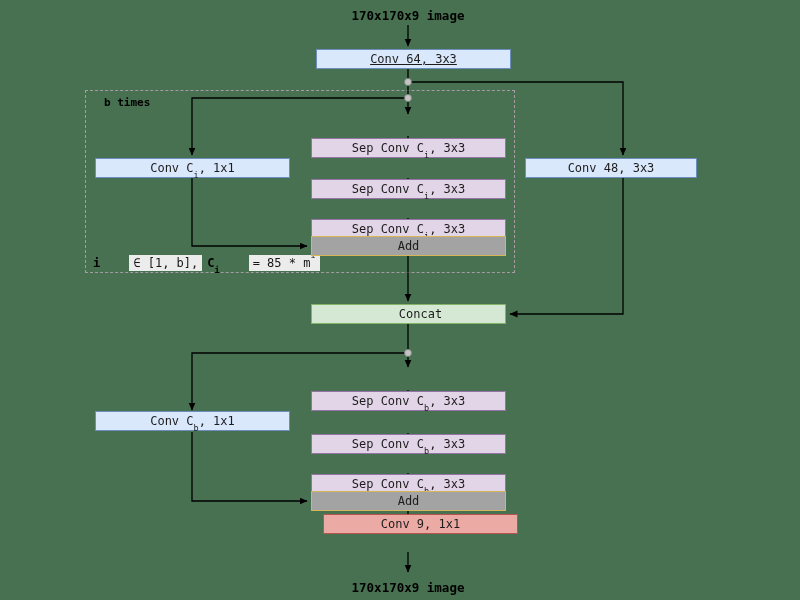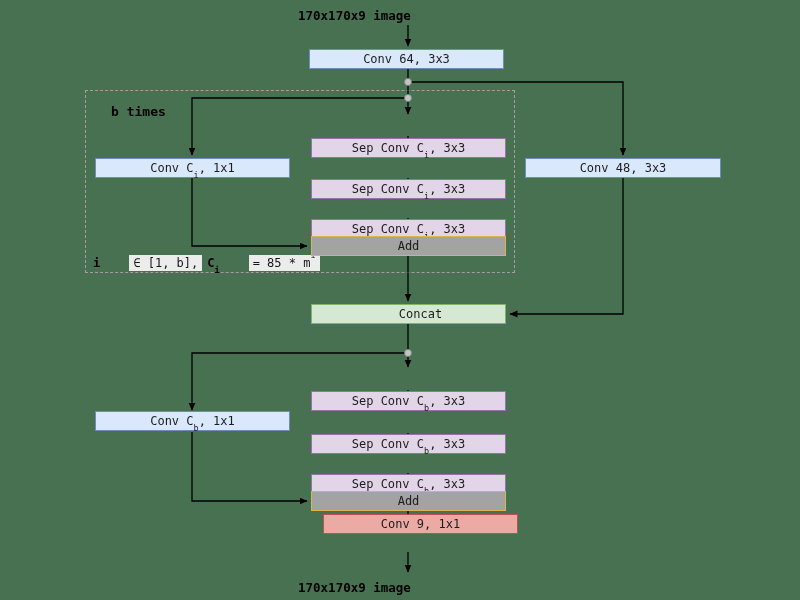--- a/index.html
+++ b/index.html
@@ -13,26 +13,26 @@
           font-size:12px; line-height:12px; color:#1c1c1c; white-space:nowrap; }
   .node.blue   { background:#dae8fc; border-color:#6c8ebf; }
   .node.purple { background:#e1d5e7; border-color:#9673a6;margin-top:21px; }
   .node.yellow { background:#a3a3a3; border-color:#d6b656; }
   .node.green  { background:#d5e8d4; border-color:#82b366; }
   .node.red    { background:#ecaaa4; border-color:#b85450; }
 
   .node sub, .formula sub { font-size:8.5px; line-height:0; position:relative; top:3px; }
   .formula sup { font-size:8.5px; line-height:0; position:relative; top:-4px; }
 
-  .iolabel { position:absolute; width:220px; font-weight:bold;
+  .iolabel { position:absolute; width:220px; text-align:center; font-weight:bold;
              font-size:12.5px; color:#000; }
   .groupbox { position:absolute; left:85px; top:90px; width:430px; height:183px;
               border:1.2px dashed #a79aa4; box-sizing:border-box; }
-  .looplabel { position:absolute; left:111px; top:96px; font-weight:bold;
-               font-size:13px; color:#000;margin-top:8px; }
+  .looplabel { position:absolute; left:104px; top:96px; font-weight:bold;
+               font-size:11px; color:#000; }
   .formula { position:absolute; left:93px; top:255px; font-size:12px; color:#000;
              display:flex; align-items:center; gap:5px; white-space:nowrap; }
   .formula b { font-weight:bold; }
   .code { background:#ececec; padding:1px 4px; color:#161616;margin-left:24px; }
 </style>
 </head>
 <body>
 
 <div class="stage">
 
@@ -75,37 +75,37 @@
   <div class="iolabel" style="left:298px; top:580px;">170x170x9 image</div>
   <div class="looplabel">b times</div>
 
   <div class="formula">
     <b>i</b>
     <span class="code">∈ [1, b],</span>
     <b><span>C</span><sub>i</sub></b>
     <span class="code"><span>= 85 * m</span><sup>i</sup></span>
   </div>
 
-  <div class="node blue" style="left:309px; top:49px;">
+  <div class="node blue" style="left:316px; top:49px;text-decoration:underline;">
     <span>Conv 64, 3x3</span>
   </div>
 
   <div class="node purple" style="left:311px; top:117px;">
     <span><span>Sep Conv C</span><sub>i</sub><span>, 3x3</span></span>
   </div>
 
   <div class="node blue" style="left:95px; top:158px;">
     <span><span>Conv C</span><sub>i</sub><span>, 1x1</span></span>
   </div>
 
   <div class="node purple" style="left:311px; top:158px;">
     <span><span>Sep Conv C</span><sub>i</sub><span>, 3x3</span></span>
   </div>
 
-  <div class="node blue" style="left:525px; top:158px; width:196px;">
+  <div class="node blue" style="left:525px; top:158px; width:172px;">
     <span>Conv 48, 3x3</span>
   </div>
 
   <div class="node purple" style="left:311px; top:198px;">
     <span><span>Sep Conv C</span><sub>i</sub><span>, 3x3</span></span>
   </div>
 
   <div class="node yellow" style="left:311px; top:236px;">
     <span>Add</span>
   </div>

